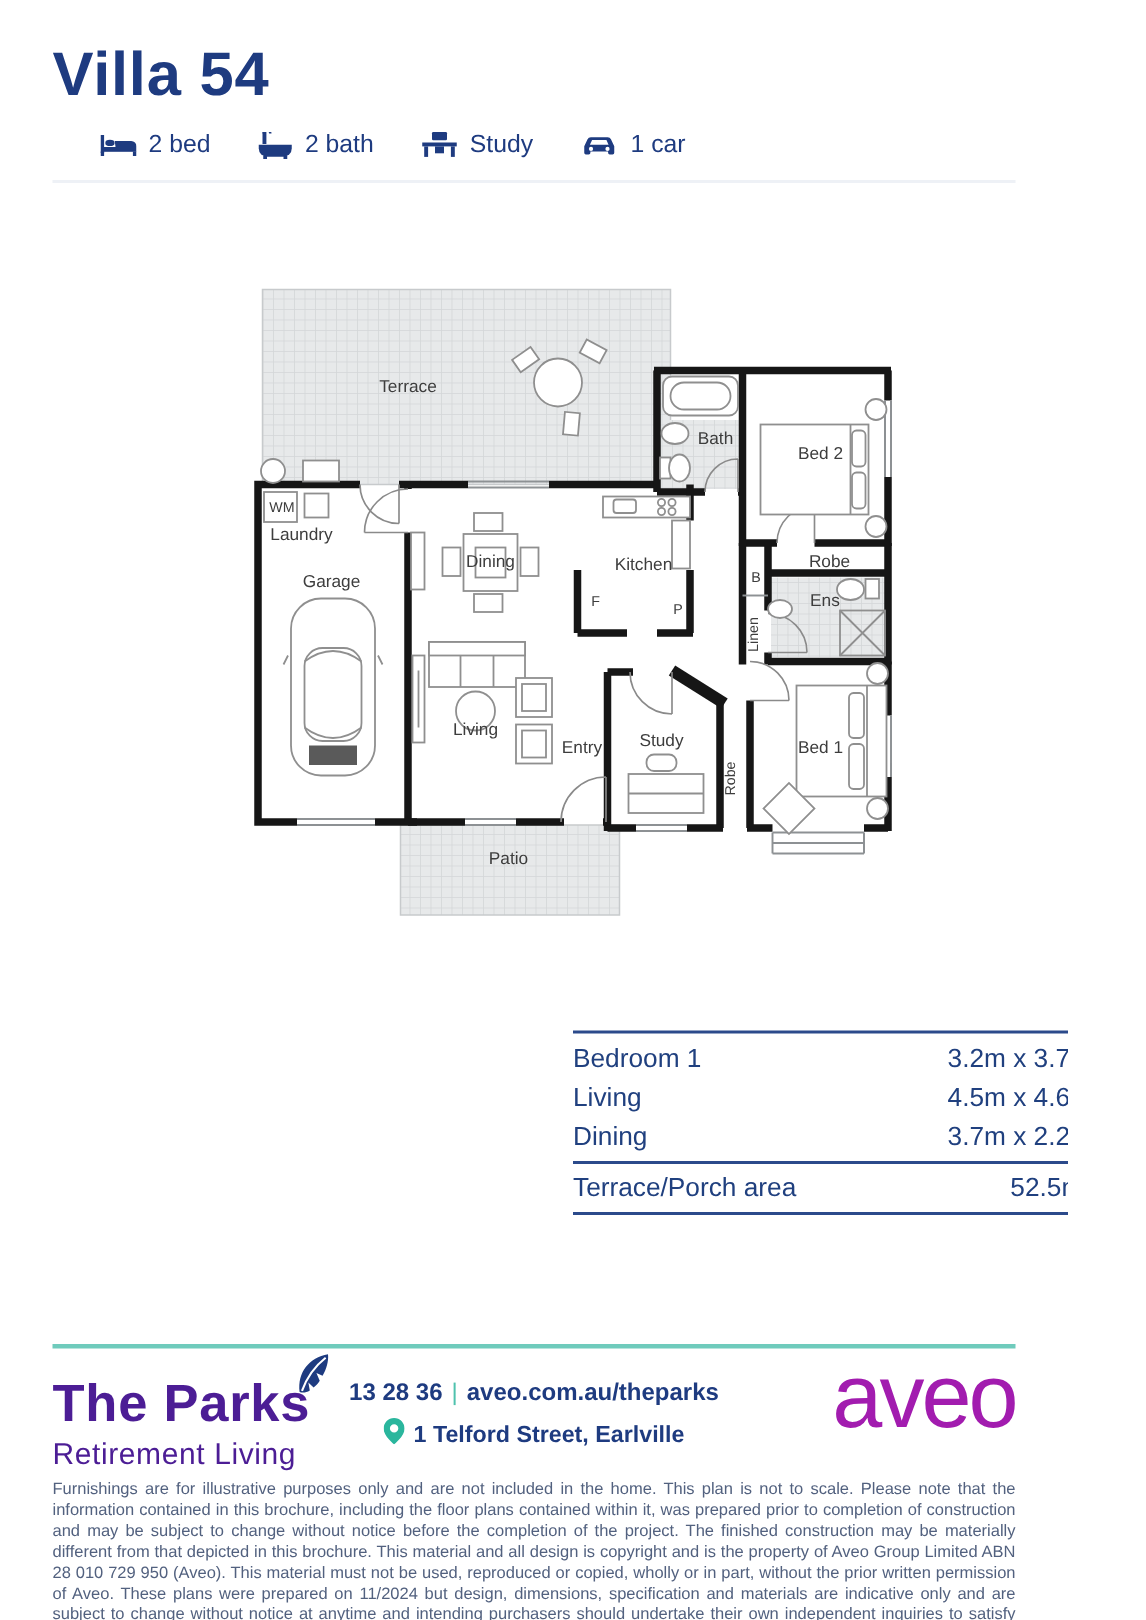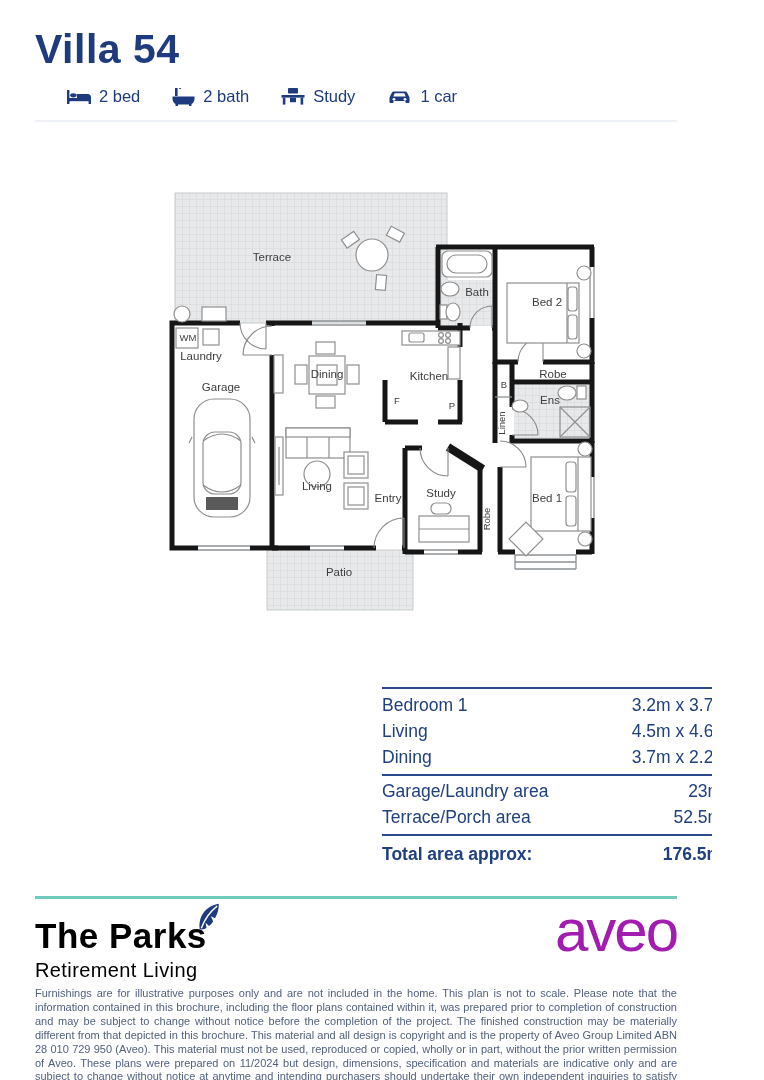--- a/index.html
+++ b/index.html
@@ -20,21 +20,21 @@
   .room-label.small{font-size:9.5px;}
 
   
   .dims{position:absolute;left:382px;top:684px;width:346px;color:#20407f;font-size:17.5px;}
   .dims .rule{height:2px;background:#2b4a8b;margin:3px 0;}
   .dim-row{display:flex;justify-content:space-between;align-items:baseline;padding:2.6px 0;line-height:21px;}
   .dim-row.total{font-weight:700;padding-top:5px;}
 
   
   .foot-rule{position:absolute;left:35px;right:35px;top:896px;height:3px;background:#6fcbbc;}
-  .brand{position:absolute;left:35px;top:916px;color:#000000;}
+  .brand{position:absolute;left:35px;top:916px;color:#4c1d95;}
   .brand-name{font-size:35px;font-weight:600;letter-spacing:0.5px;position:relative;display:inline-block;}
   .brand-leaf{position:absolute;top:-15px;right:-16px;}
   .brand-tag{font-size:20px;margin-top:3px;letter-spacing:0.4px;}
   .contact{position:absolute;left:50%;top:920px;transform:translateX(-50%);text-align:center;color:#1e3b80;
            font-weight:700;font-size:16px;white-space:nowrap;}
   .contact .sep{color:#4fc2ae;font-weight:400;padding:0 6px;}
   .contact .addr{margin-top:7px;display:flex;align-items:center;justify-content:center;gap:6px;font-size:15.5px;}
   .aveo{position:absolute;right:35px;top:901px;color:#a21caf;font-size:60px;line-height:1;
         letter-spacing:-2px;font-weight:400;}
 
@@ -292,48 +292,53 @@
           <span>4.5m x 4.6m</span>
         </div>
         <div class="dim-row">
           <span>Dining</span>
           <span>3.7m x 2.2m</span>
         </div>
       </div>
     <div class="rule"></div>
     <div id="dims-areas">
         <div class="dim-row">
-          <span>Garage/Laundry area</span>
-          <span>23m²</span>
-        </div>
-        <div class="dim-row">
           <span>Terrace/Porch area</span>
           <span>52.5m²</span>
         </div>
       </div>
     <div class="rule"></div>
-    <div class="dim-row total">
-      <span>Total area approx:</span>
-      <span>176.5m²</span>
-    </div>
   </div>
 
   <div class="foot-rule"></div>
 
   <div class="brand">
     <div class="brand-name">
       <span>The Parks</span>
       <span class="brand-leaf">
         <svg width="26" height="30" viewBox="0 0 16 19">
           <path d="M13.5,0.5 C5.5,2 0.5,8 1.5,16.5 C3,17 4.5,16.6 5.8,15.8 L5.2,12.5 L7.4,14.6 C8.4,13.8 9.3,12.8 10,11.7 L8.6,8.4 L11.2,9.6 C12.8,6.8 13.8,3.6 13.5,0.5 Z" fill="#1e3b80"></path>
           <path d="M12.5,2 C8,5.5 4.5,10.5 2.5,16" stroke="#ffffff" stroke-width="0.9" fill="none"></path>
         </svg>
       </span>
     </div>
     <div class="brand-tag">Retirement Living</div>
   </div>
 
+  <div class="contact">
+    <div>
+      <span>13 28 36</span><span class="sep">|</span><span>aveo.com.au/theparks</span>
+    </div>
+    <div class="addr">
+      <span>
+        <svg width="14" height="18" viewBox="0 0 16 20">
+          <path d="M8,0 C3.6,0 0,3.6 0,8 c0,6 8,12 8,12 s8,-6 8,-12 C16,3.6 12.4,0 8,0 Z M8,11.2 a3.2,3.2 0 1 1 0,-6.4 a3.2,3.2 0 0 1 0,6.4 Z" fill="#2ab69d"></path>
+        </svg>
+      </span>
+      <span>1 Telford Street, Earlville</span>
+    </div>
+  </div>
 
   <div class="aveo">aveo</div>
 
   <p class="disclaimer">Furnishings are for illustrative purposes only and are not included in the home. This plan is not to scale. Please note that the information contained in this brochure, including the floor plans contained within it, was prepared prior to completion of construction and may be subject to change without notice before the completion of the project. The finished construction may be materially different from that depicted in this brochure. This material and all design is copyright and is the property of Aveo Group Limited ABN 28 010 729 950 (Aveo). This material must not be used, reproduced or copied, wholly or in part, without the prior written permission of Aveo. These plans were prepared on 11/2024 but design, dimensions, specification and materials are indicative only and are subject to change without notice at anytime and intending purchasers should undertake their own independent inquiries to satisfy themselves regarding the status of these plans. You should refer to appropriate Survey Plans for confirmation of individual unit areas.</p>
 
 </div>
 
 </body></html>

